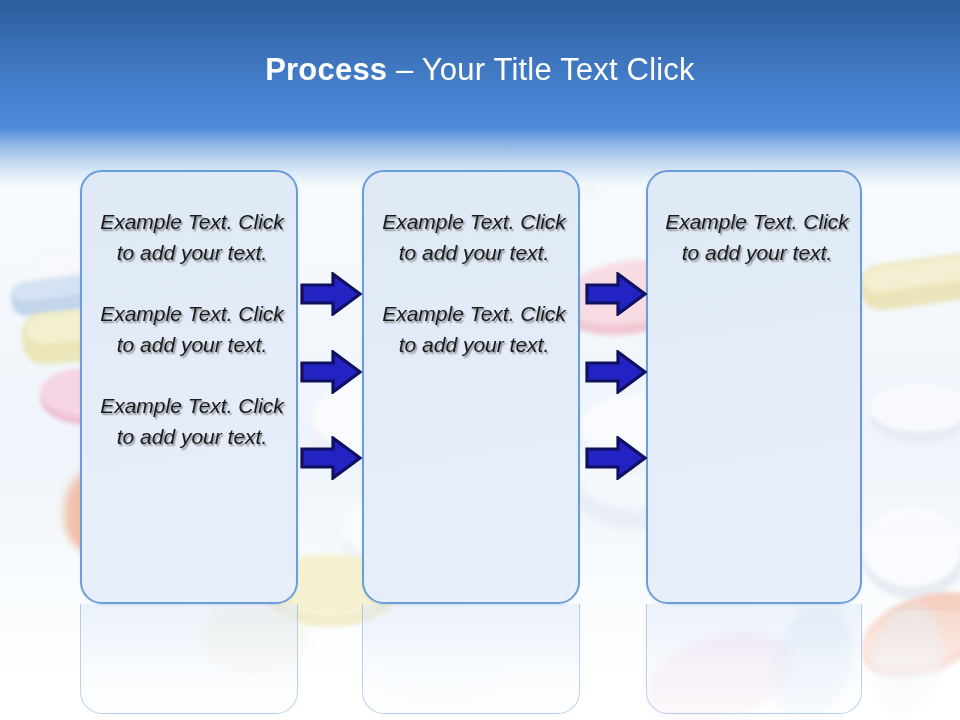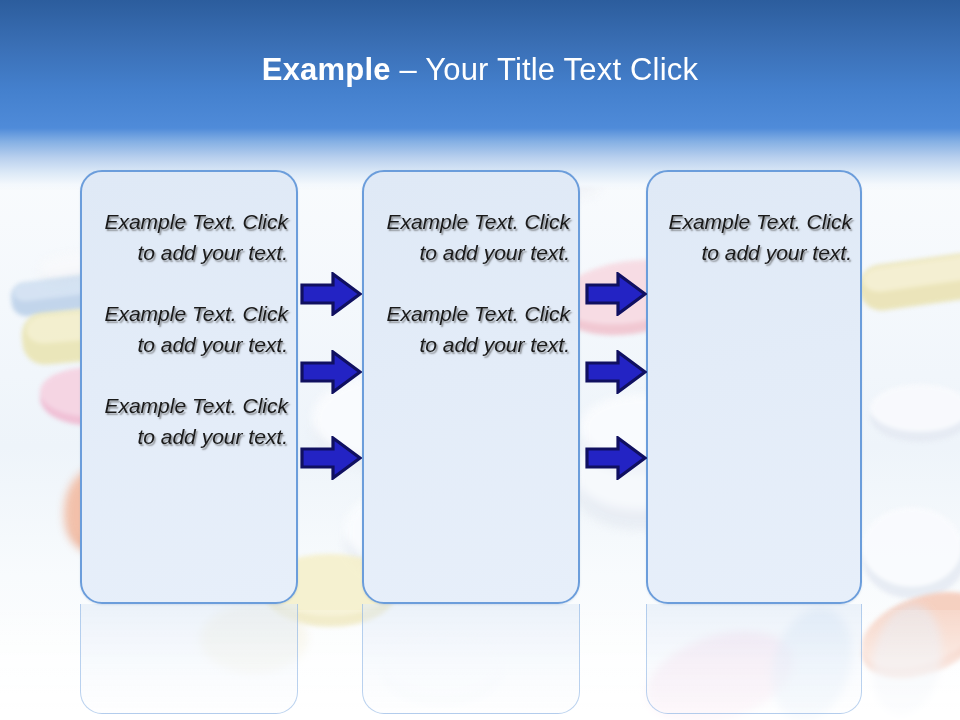--- a/index.html
+++ b/index.html
@@ -80,21 +80,21 @@
 
   
   .proc-box {
     position: absolute;
     box-sizing: border-box;
     border: 2px solid #6b9ddb;
     border-radius: 22px;
     background: linear-gradient(170deg, #dfe9f6 0%, #e3ecf8 45%, #e7effa 100%);
     box-shadow: 0 1px 2px rgba(90,130,180,0.18);
     padding: 34px 8px 0 14px;
-    text-align: right;
+    text-align: center;
   }
   .proc-para {
     color: #1a1a1a;
     font-style: italic;
     font-size: 21px;
     line-height: 31px;
     margin: 0 0 30px 0;
     text-shadow: 1.5px 1.5px 1.6px rgba(70,70,70,0.55);
     font-family: "Liberation Sans", sans-serif;
   }
@@ -210,21 +210,21 @@
   <div class="reflection-veil"></div>
 
   <div class="proc-reflection" style="left:80px; top:604px; width:218px; height:110px;"></div>
   <div class="proc-reflection" style="left:362px; top:604px; width:218px; height:110px;"></div>
   <div class="proc-reflection" style="left:646px; top:604px; width:216px; height:110px;"></div>
 
   <div class="header-band"></div>
   <div class="header-fade"></div>
 
   <div class="slide-title">
-    <span class="title-strong">Example</span><span class="title-rest"> – Your Title Text Click</span>
+    <span class="title-strong">Process</span><span class="title-rest"> – Your Title Text Click</span>
   </div>
 
   <div class="proc-box" style="left:80px; top:170px; width:218px; height:434px;">
     <p class="proc-para">Example Text. Click  to add your text.</p>
     <p class="proc-para">Example Text. Click  to add your text.</p>
     <p class="proc-para">Example Text. Click  to add your text.</p>
   </div>
 
   <div class="proc-box" style="left:362px; top:170px; width:218px; height:434px;">
     <p class="proc-para">Example Text. Click  to add your text.</p>

